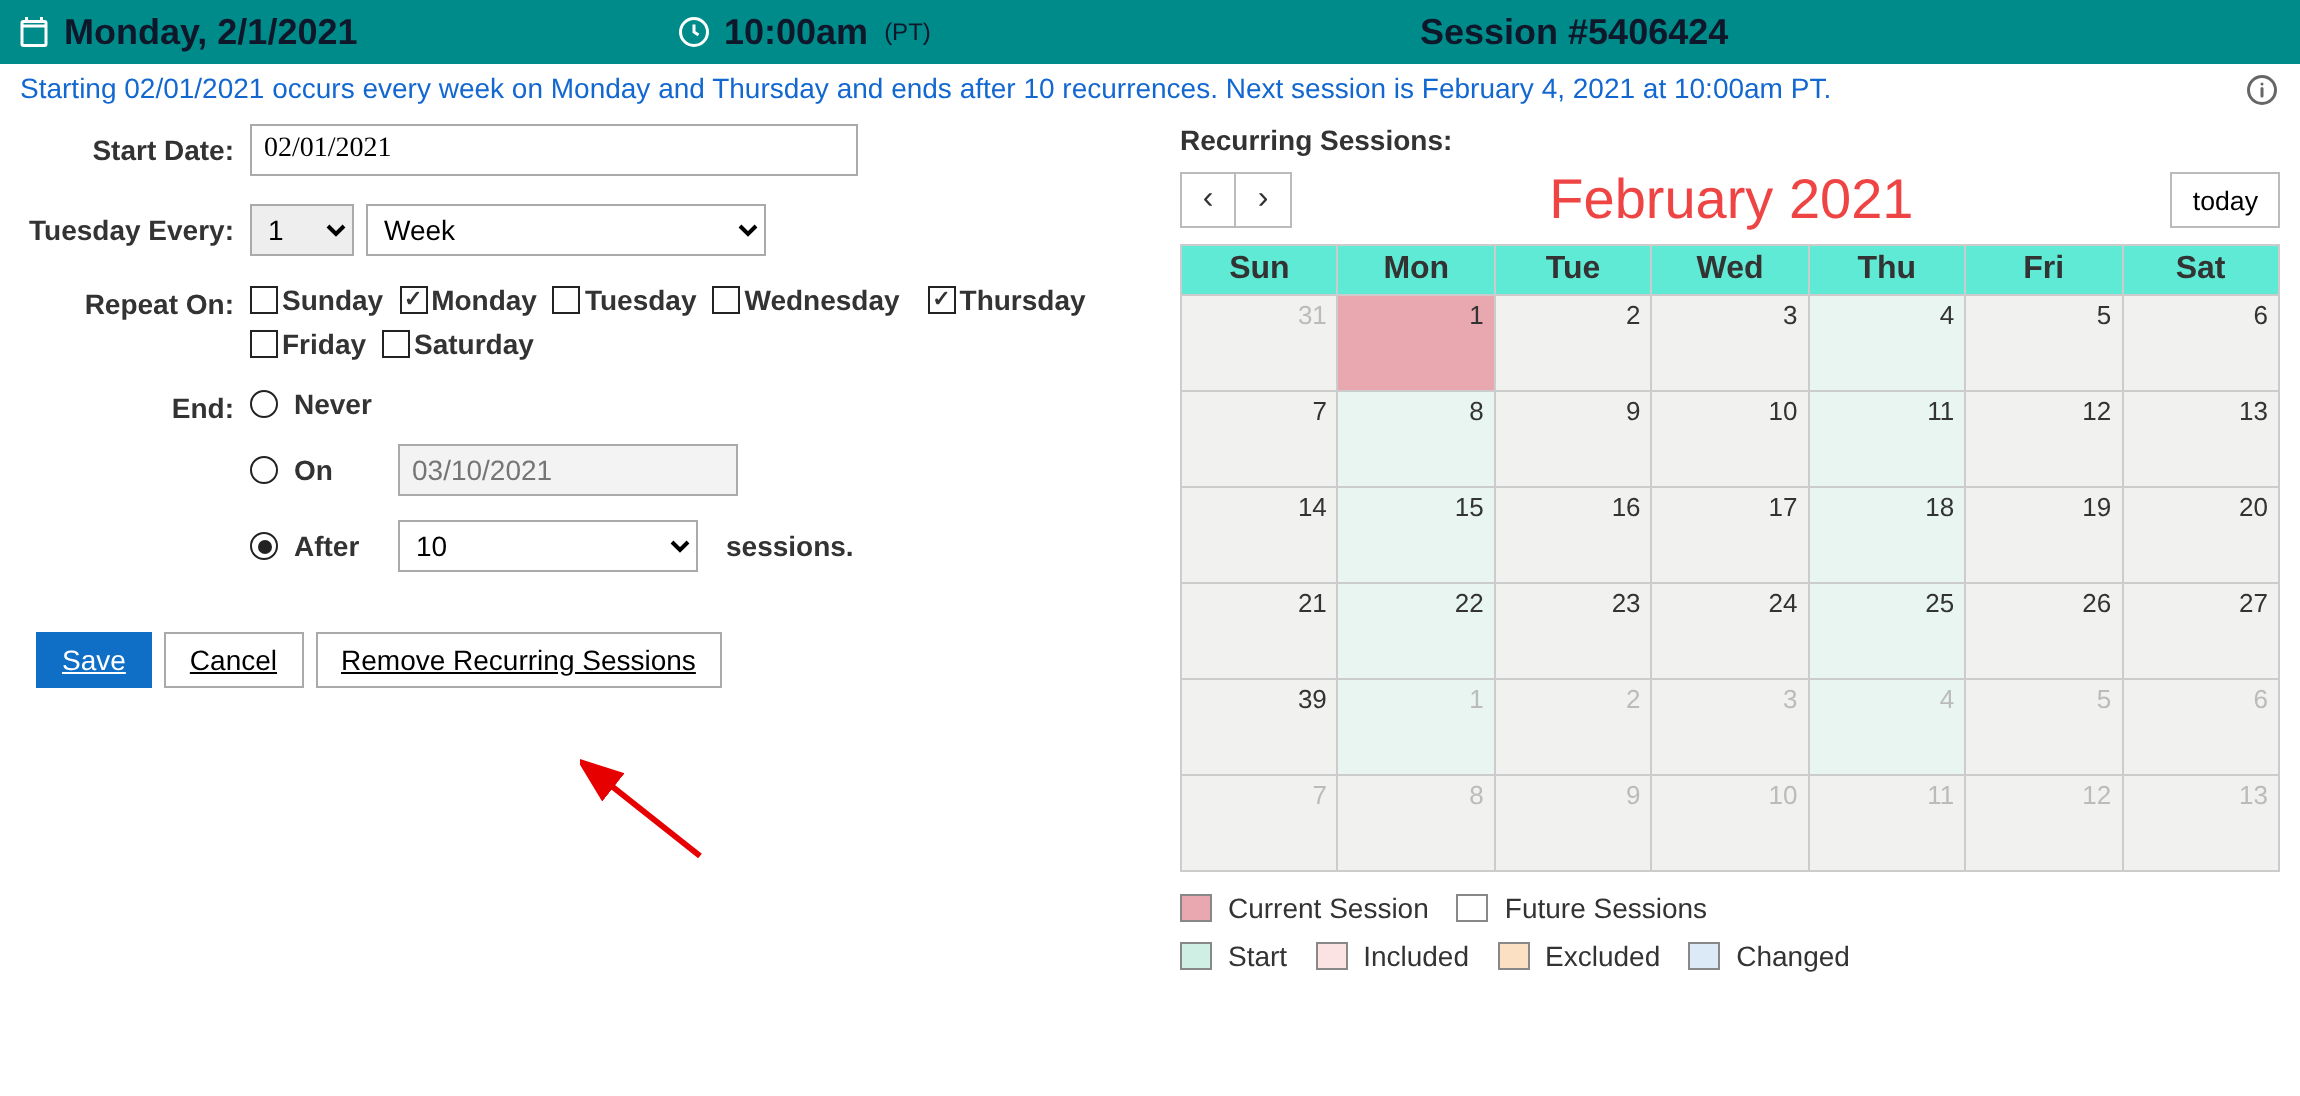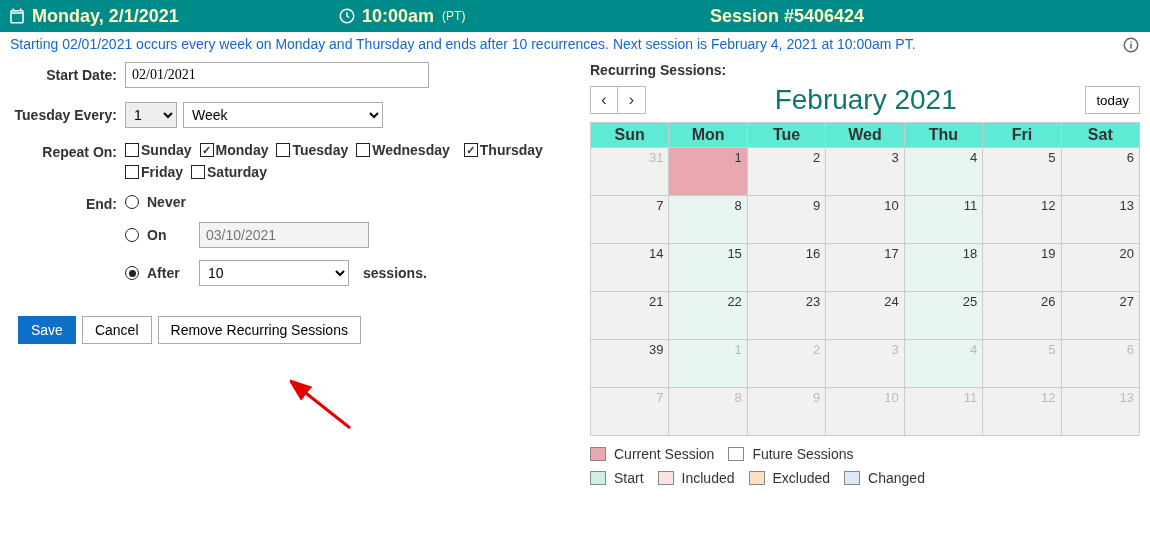--- a/index.html
+++ b/index.html
@@ -6,21 +6,21 @@
   body {
     margin: 0;
     font-family: "Segoe UI", Arial, sans-serif;
     font-size: 14px;
     color: #333;
     background: #fff;
     width: 1150px;
   }
   .header {
     background: #008B8B;
-    color: #fef9c3;
+    color: #0f172a;
     height: 30px;
     display: flex;
     align-items: center;
     padding: 16px 8px;
     font-size: 18px;
     font-weight: 600;
   }
   .header .hseg { display: flex; align-items: center; gap: 6px; }
   .header .hseg.date { width: 330px; }
   .header .hseg.time { width: 372px; }
@@ -101,37 +101,38 @@
   .sessions-suffix { font-weight: 600; margin-left: 6px; }
 
   .actions { display: flex; gap: 6px; margin-top: 18px; margin-left: 8px; }
   .btn {
     height: 28px;
     border: 1px solid #aaa;
     background: #fff;
     padding: 0 12px;
     font-size: 14px;
     cursor: pointer;
+    text-decoration: underline;
   }
   .btn.primary { background: #0f6fc7; border-color: #0f6fc7; color: #fff; }
 
   
   .cal-side { flex: 1; }
   .cal-header-label { font-weight: 600; font-size: 14px; margin-bottom: 6px; }
   .cal-toolbar {
     display: flex; align-items: center; margin-bottom: 6px;
   }
   .navgroup { display: inline-flex; }
   .navbtn {
     width: 28px; height: 28px; border: 1px solid #bbb; background: #fff;
     display: inline-flex; align-items: center; justify-content: center;
     font-size: 16px; cursor: pointer;
   }
   .navbtn + .navbtn { border-left: none; }
-  .cal-title { flex: 1; text-align: center; font-size: 28px; font-weight: 400; color: #0f766e; }
+  .cal-title { flex: 1; text-align: center; font-size: 28px; font-weight: 400; color: #ef4444; }
   .todaybtn {
     height: 28px; border: 1px solid #bbb; background: #fff; padding: 0 10px; cursor: pointer;
   }
 
   .cal-grid {
     display: grid;
     grid-template-columns: repeat(7, 1fr);
     border-left: 1px solid #ccc;
     border-top: 1px solid #ccc;
   }

